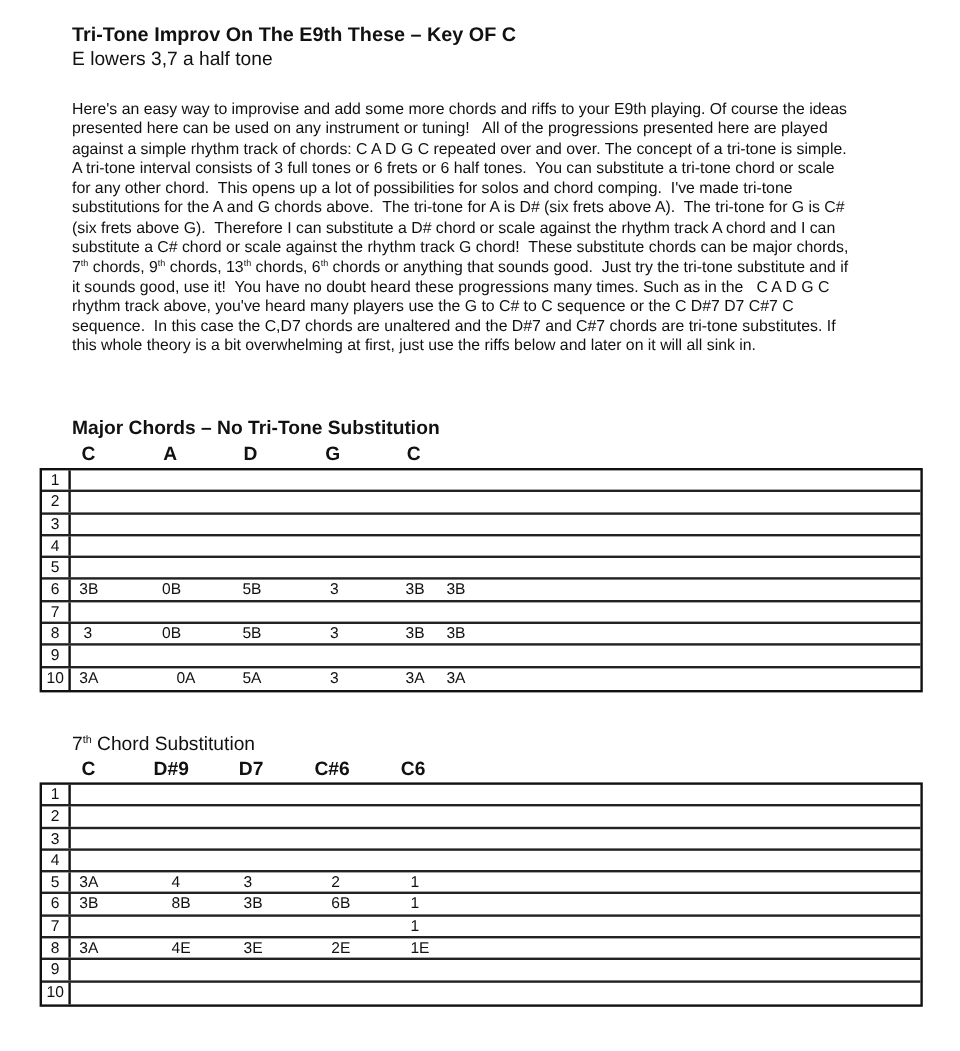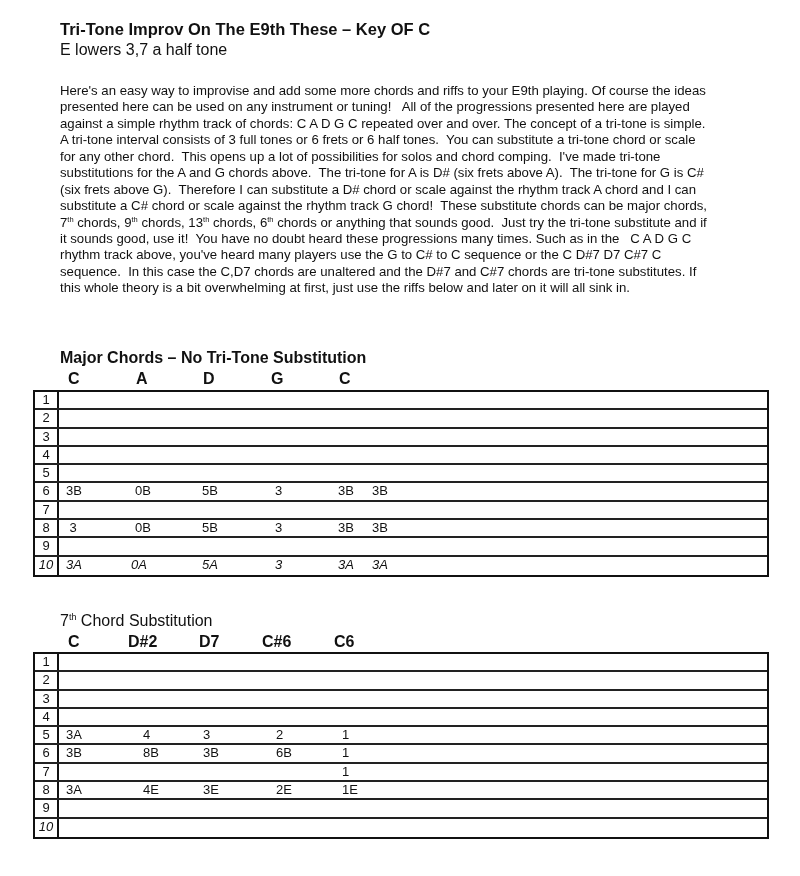--- a/index.html
+++ b/index.html
@@ -29,21 +29,21 @@
     position: absolute; font-size: 16px; font-weight: bold; white-space: nowrap;
   }
   .tab {
     position: absolute; left: 33px; width: 736px;
     border: 2px solid #111; box-sizing: border-box;
   }
   .tab-row {
     position: relative; height: 18.3px; box-sizing: border-box;
     border-bottom: 2px solid #222;
   }
-  .tab-row:last-child { border-bottom: none; font-style: italic; }
+  .tab-row:last-child { border-bottom: none; }
   .row-num {
     position: absolute; left: 0; top: 0; width: 24px; height: 100%;
     border-right: 2px solid #111; box-sizing: border-box;
     font-size: 13px; text-align: center; line-height: 16px;
   }
   .cell {
     position: absolute; top: 0; font-size: 13px; line-height: 16px; white-space: nowrap;
   }
 </style>
 </head>
@@ -140,32 +140,32 @@
       <div class="cell" style="left: 31px; white-space: pre;"></div>
       <div class="cell" style="left: 100px; white-space: pre;"></div>
       <div class="cell" style="left: 167px; white-space: pre;"></div>
       <div class="cell" style="left: 240px; white-space: pre;"></div>
       <div class="cell" style="left: 303px; white-space: pre;"></div>
       <div class="cell" style="left: 337px; white-space: pre;"></div>
     </div>
     <div class="tab-row">
       <div class="row-num">10</div>
       <div class="cell" style="left: 31px; white-space: pre;">3A</div>
-      <div class="cell" style="left: 96px; white-space: pre;">0A</div>
+      <div class="cell" style="left: 112px; white-space: pre;">0A</div>
       <div class="cell" style="left: 167px; white-space: pre;">5A</div>
       <div class="cell" style="left: 240px; white-space: pre;">3</div>
       <div class="cell" style="left: 303px; white-space: pre;">3A</div>
       <div class="cell" style="left: 337px; white-space: pre;">3A</div>
     </div>
   </div>
 
 <div class="section-title" style="top:612px;"><span>7</span><sup>th</sup><span> Chord Substitution</span></div>
 <div id="s2-chords">
     <div class="chord-header" style="top: 633px; left: 68px;">C</div>
-    <div class="chord-header" style="top: 633px; left: 128px;">D#2</div>
+    <div class="chord-header" style="top: 633px; left: 128px;">D#9</div>
     <div class="chord-header" style="top: 633px; left: 199px;">D7</div>
     <div class="chord-header" style="top: 633px; left: 262px;">C#6</div>
     <div class="chord-header" style="top: 633px; left: 334px;">C6</div>
   </div>
 <div class="tab" id="tab2" style="top:652px;">
     <div class="tab-row">
       <div class="row-num">1</div>
       <div class="cell" style="left: 31px; white-space: pre;"></div>
       <div class="cell" style="left: 108px; white-space: pre;"></div>
       <div class="cell" style="left: 168px; white-space: pre;"></div>

